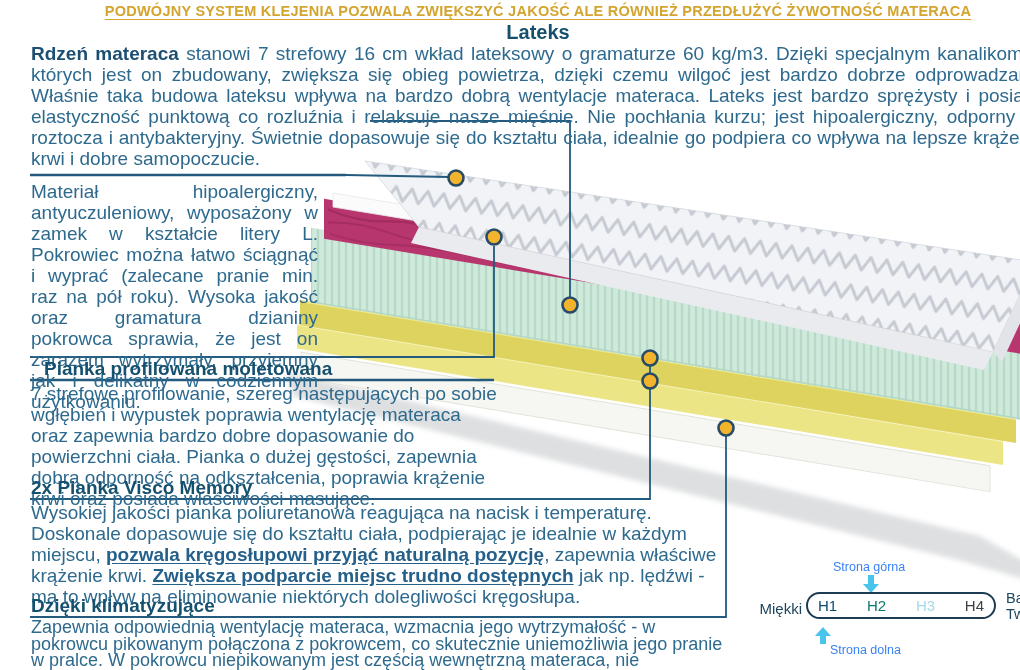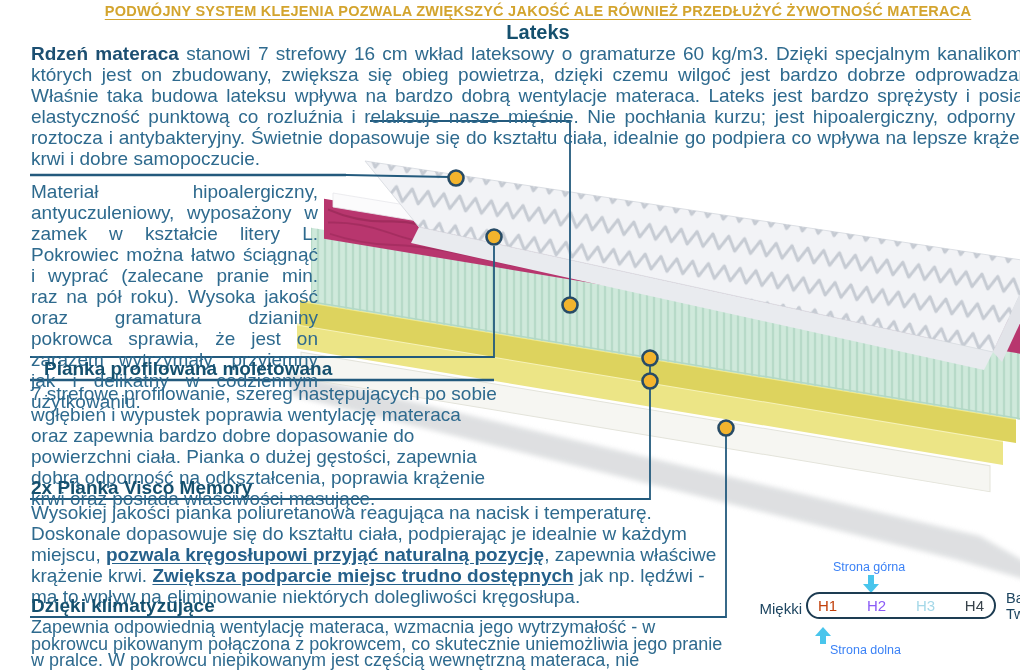--- a/index.html
+++ b/index.html
@@ -127,22 +127,22 @@
   <div class="abs para p-pianka layer-text">7 strefowe profilowanie, szereg następujących po sobie wgłębień i wypustek poprawia wentylację materaca oraz zapewnia bardzo dobre dopasowanie do powierzchni ciała. Pianka o dużej gęstości, zapewnia dobrą odporność na odkształcenia, poprawia krążenie krwi oraz posiada właściwości masujące.</div>
 
   <div class="abs sec-heading h-visco layer-text">2x Pianka Visco Memory</div>
   <div class="abs para p-visco layer-text"><span>Wysokiej jakości pianka poliuretanowa reagująca na nacisk i temperaturę. Doskonale dopasowuje się do kształtu ciała, podpierając je idealnie w każdym miejscu, </span><span class="em u">pozwala kręgosłupowi przyjąć naturalną pozycję</span><span>, zapewnia właściwe krążenie krwi. </span><span class="em u">Zwiększa podparcie miejsc trudno dostępnych</span><span> jak np. lędźwi - ma to wpływ na eliminowanie niektórych dolegliwości kręgosłupa.</span></div>
 
   <div class="abs sec-heading h-wlokno layer-text">Dzięki klimatyzujące</div>
   <div class="abs para p-wlokno layer-text">Zapewnia odpowiednią wentylację materaca, wzmacnia jego wytrzymałość - w pokrowcu pikowanym połączona z pokrowcem, co skutecznie uniemożliwia jego pranie w pralce. W pokrowcu niepikowanym jest częścią wewnętrzną materaca, nie połączone z pokrowcem, pozwala na pranie pokrowca w pralce.</div>
 
   <div class="abs lbl-small" style="left:805px;top:560px;">Strona górna</div>
   <div class="abs scale-box">
-    <span style="color: #c2410c;">H1</span>
-    <span style="color: #8b5cf6;">H2</span>
+    <span style="color: #0c4a6e;">H1</span>
+    <span style="color: #0f766e;">H2</span>
     <span style="color: rgb(165, 216, 232);">H3</span>
     <span style="color: rgb(55, 66, 74);">H4</span>
   </div>
   <div class="abs lbl-miekki">Miękki</div>
   <div class="abs lbl-hard">
     <div>Bardzo</div>
     <div>Twardy</div>
   </div>
   <div class="abs lbl-small" style="left:802px;top:643px;">Strona dolna</div>
 

